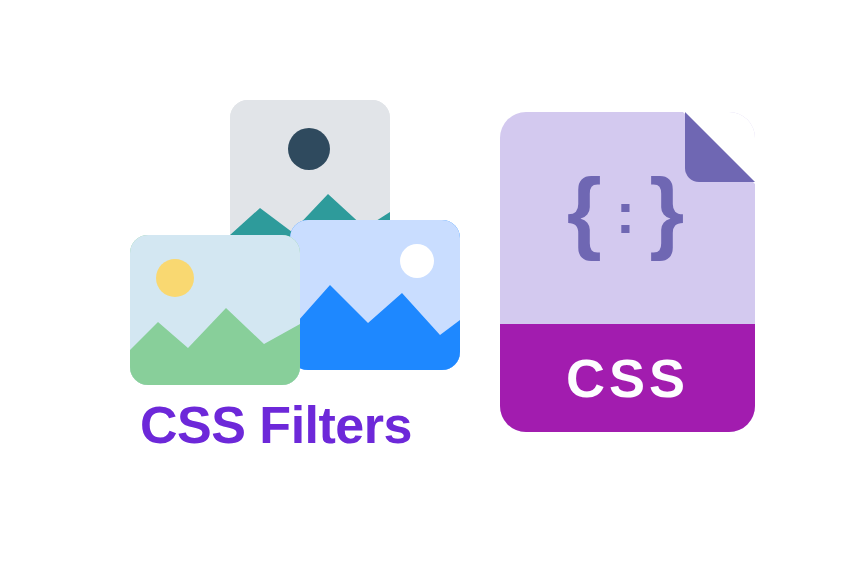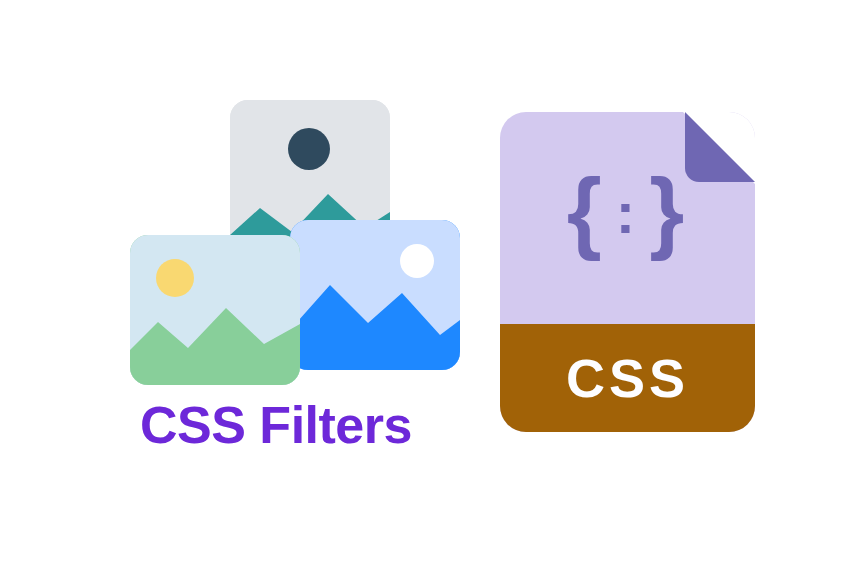--- a/index.html
+++ b/index.html
@@ -117,21 +117,21 @@
     font-size: 90px; font-weight:700; color:#6f67b3;
     font-family: "Segoe UI", Arial, sans-serif;
     letter-spacing: 4px;
   }
   .braces .colon {
     display:inline-block; transform: translateY(-6px);
     font-size: 58px; vertical-align: middle; margin: 0 10px;
   }
   .css-band {
     position:absolute; left:0; bottom:0; width:100%; height:108px;
-    background:#a16207;
+    background:#a21caf;
     display:flex; align-items:center; justify-content:center;
   }
   .css-band-text {
     color:#fdfdff; font-size:54px; font-weight:800; letter-spacing:4px;
   }
 </style>
 </head>
 <body>
 
 <div class="stage">

